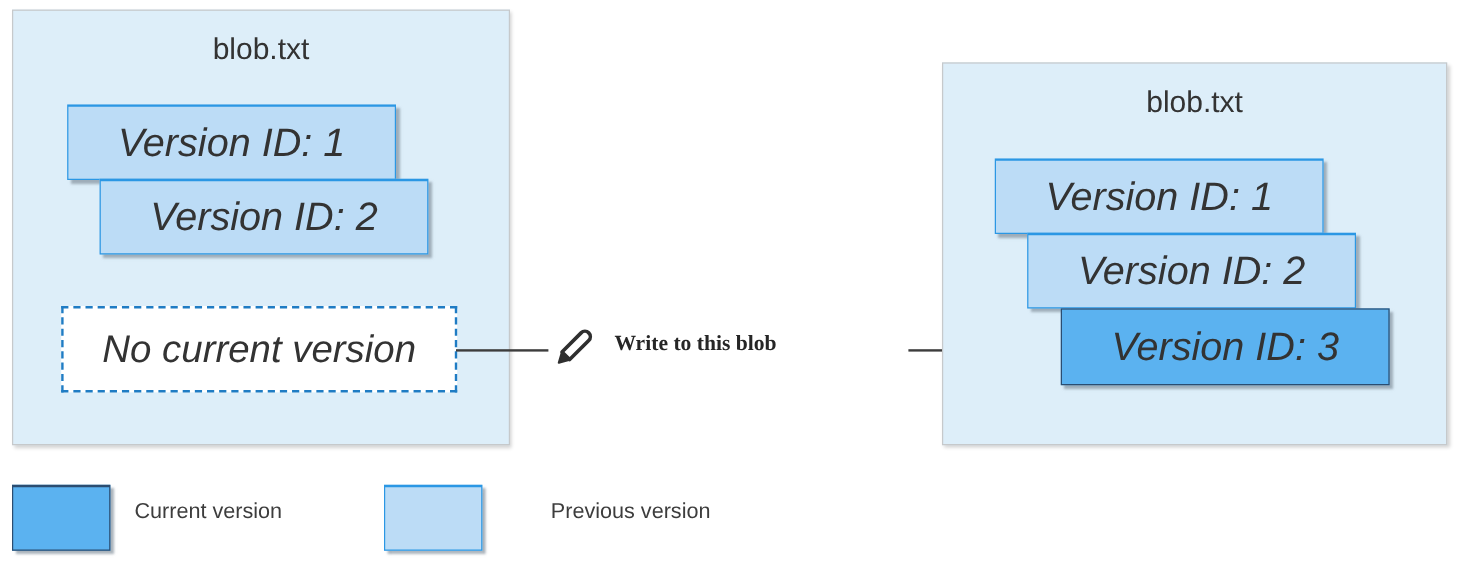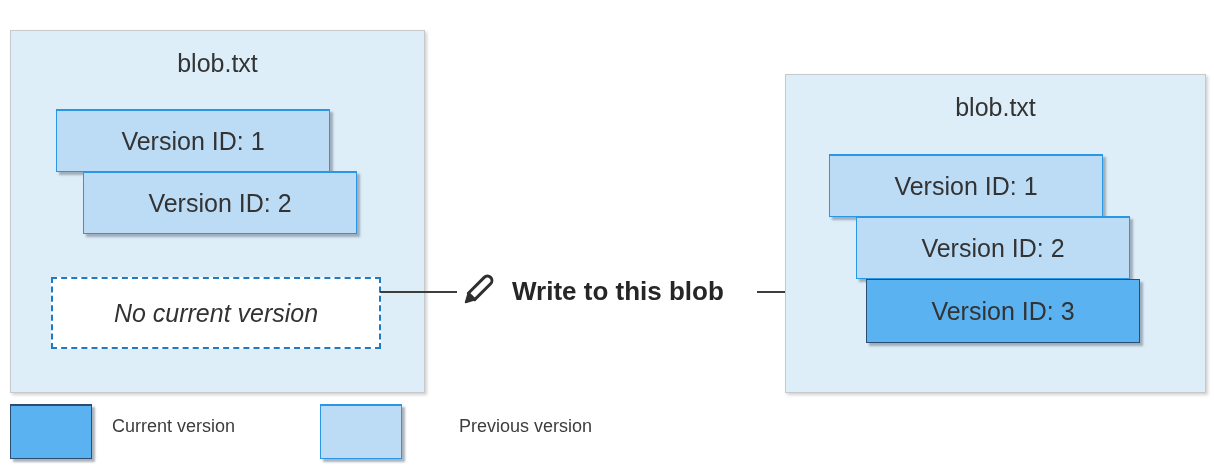--- a/index.html
+++ b/index.html
@@ -12,66 +12,66 @@
     color: var(--text, #333);
     overflow: hidden;
   }
 
   
   .blob-container {
     position: absolute;
     background: var(--container_bg, #ddeef9);
     border: 1px solid var(--container_border, #c6c9cb);
     box-shadow: 2px 2px 3px rgba(0,0,0,0.18);
-    margin-top: 22px;
   }
   #left-container  { left: 10px;  top: 8px;  width: 413px; height: 361px; }
   #right-container { left: 785px; top: 52px; width: 419px; height: 317px; }
 
   .blob-title {
     position: absolute;
     left: 0; top: 18px; width: 100%;
     text-align: center;
     font-size: 25px;
     color: var(--text, #333);
   }
 
   
   .version-card {
     position: absolute;
     width: 272px; height: 60px;
     display: flex; align-items: center; justify-content: center;
-    font-size: 25px;
+    font-size: 33px;
     color: var(--text, #333);
     box-shadow: 3px 3px 2px rgba(125,138,150,0.65);
+    font-style: italic;
   }
   .version-card.previous {
     background: var(--previous_fill, #bcdcf6);
     border: 1px solid var(--previous_border, #2b97e4);
     border-top-width: 2px;
   }
   .version-card.current {
     background: var(--current_fill, #5bb2f0);
     border: 1.5px solid var(--current_border, #2b4d71);
   }
   #left-card-1  { left: 45px; top: 78px; }
   #left-card-2  { left: 72px; top: 140px; }
   #right-card-1 { left: 43px; top: 79px; }
   #right-card-2 { left: 70px; top: 141px; }
-  #right-card-3 { left: 80px; top: 204px; height: 62px; align-items: center; }
+  #right-card-3 { left: 98px; top: 204px; height: 62px; align-items: center; }
 
   
   #no-current-box {
     position: absolute;
     left: 40px; top: 246px;
     width: 326px; height: 68px;
     background: #ffffff;
     border: 2px dashed var(--dashed_border, #1f7cc4);
     display: flex; align-items: center; justify-content: center;
-    font-size: 25px;
+    font-size: 32px;
     font-style: italic;
     color: var(--text, #333);
   }
 
   
   .arrow-line {
     position: absolute;
     height: 2px;
     background: var(--arrow, #3d3d3d);
   }
@@ -88,24 +88,25 @@
 
   
   #pencil-icon {
     position: absolute;
     left: 456px; top: 264px;
     width: 48px; height: 48px;
   }
   #action-label {
     position: absolute;
     left: 512px; top: 276px;
-    font-size: 26px;
+    font-size: 18px;
     font-weight: bold;
     color: #262626;
     white-space: nowrap;
+    font-family: Liberation Serif, serif;
   }
 
   
   .legend-swatch {
     position: absolute;
     top: 404px;
     width: 80px; height: 52px;
     box-shadow: 3px 3px 2px rgba(125,138,150,0.65);
   }
   #legend-swatch-current {

